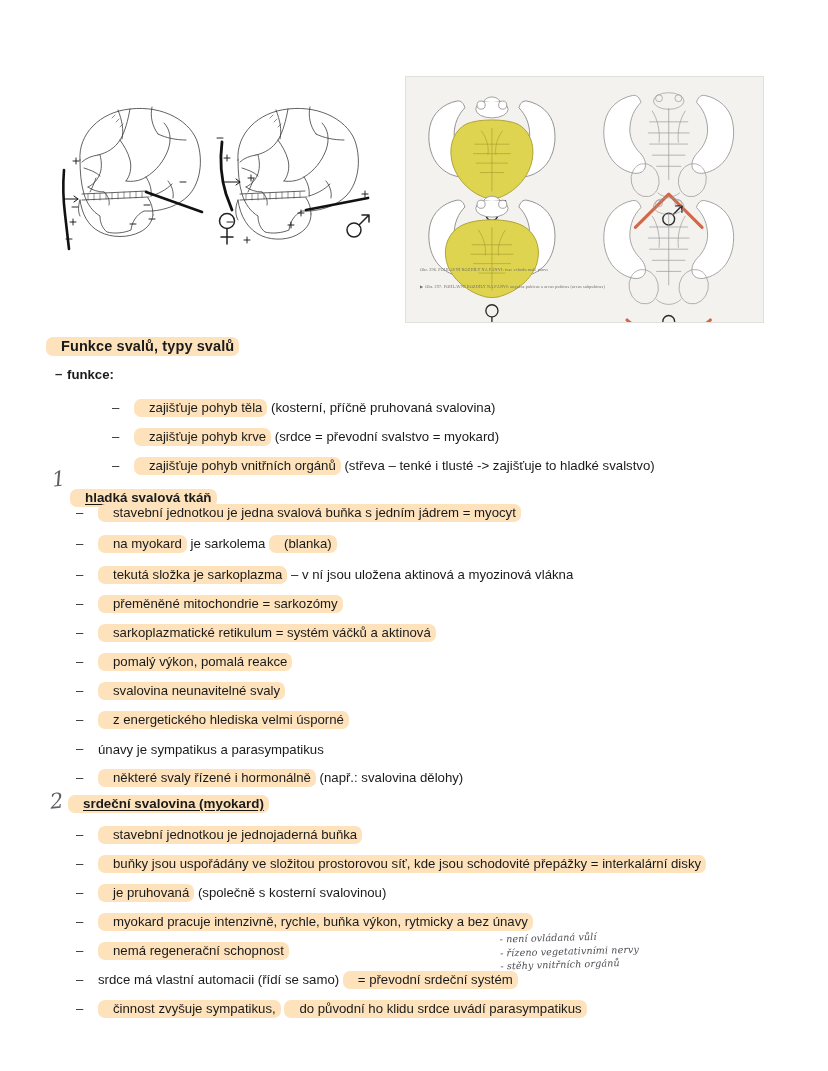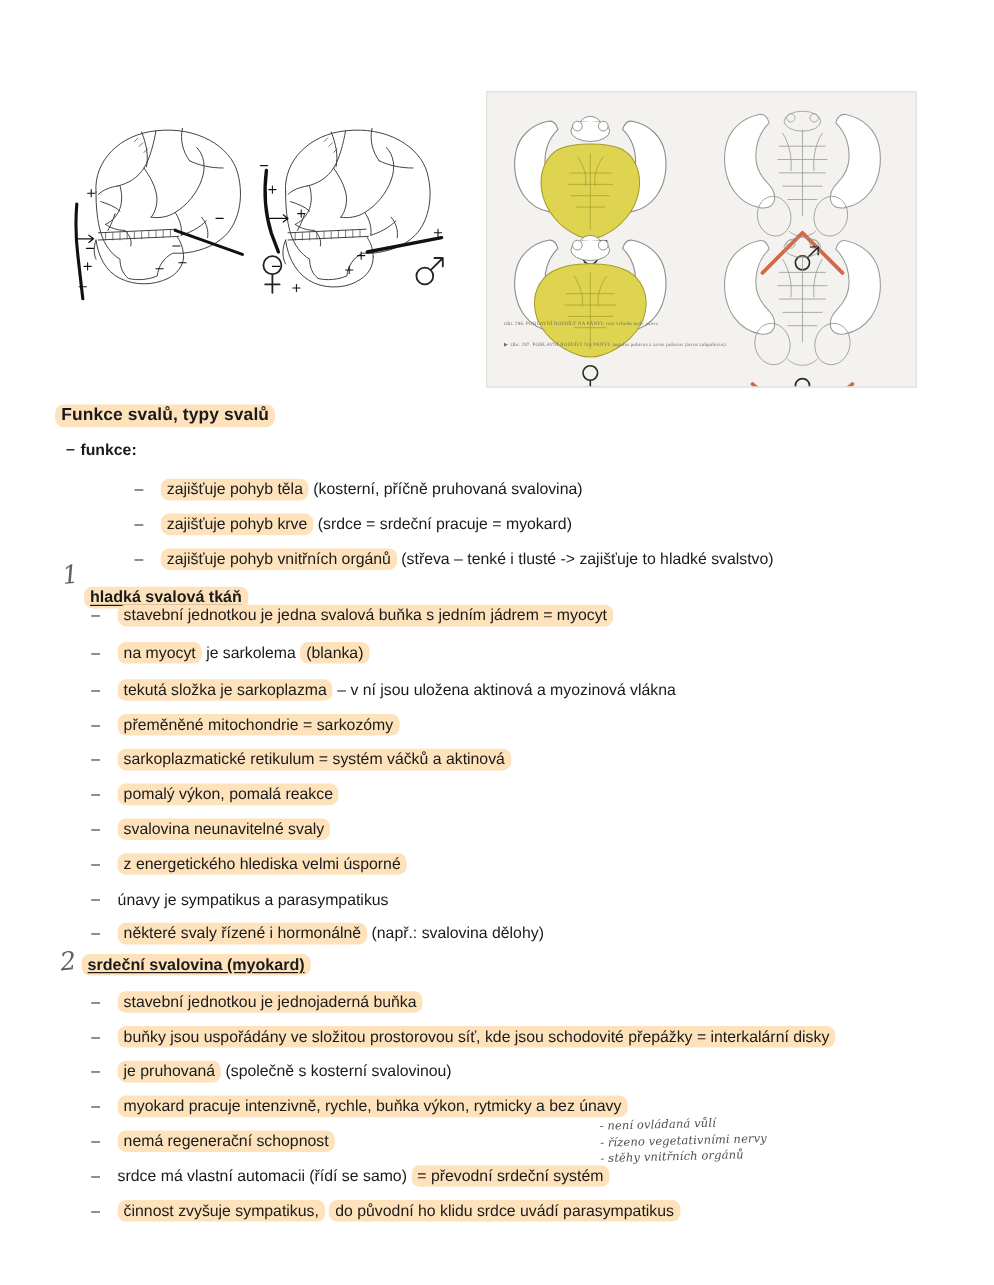--- a/index.html
+++ b/index.html
@@ -71,21 +71,21 @@
   #notes {
     position: absolute;
     left: 0;
     top: 338px;
     width: 828px;
   }
 
   .hl {
     background: #fde2bc;
     border-radius: 7px;
-    padding: 1px 5px 2px 5px;
+    padding: 1px 5px 2px 15px;
     box-decoration-break: clone;
     -webkit-box-decoration-break: clone;
   }
   .nohl { padding: 1px 0 2px 0; }
 
   .doc-title {
     position: absolute;
     left: 46px;
     top: 0px;
     font-size: 14.5px;
@@ -424,41 +424,41 @@
     <span class="txt nohl">funkce:</span>
   </div>
 
   <div class="lvl2" style="top:62px;">
     <span class="dash">–</span>
     <span class="txt"><span class="hl">zajišťuje pohyb těla</span><span> (kosterní, příčně pruhovaná svalovina)</span></span>
   </div>
 
   <div class="lvl2" style="top:91px;">
     <span class="dash">–</span>
-    <span class="txt"><span class="hl">zajišťuje pohyb krve</span><span> (srdce = srdeční pracuje = myokard)</span></span>
+    <span class="txt"><span class="hl">zajišťuje pohyb krve</span><span> (srdce = převodní svalstvo = myokard)</span></span>
   </div>
 
   <div class="lvl2" style="top:120px;">
     <span class="dash">–</span>
     <span class="txt"><span class="hl">zajišťuje pohyb vnitřních orgánů</span><span> (střeva – tenké i tlusté -&gt; zajišťuje to hladké svalstvo)</span></span>
   </div>
 
   <div class="hand-num" style="left:52px; top:129px;">1</div>
   <div class="section-head" style="left:70px; top:152px;">
     <span class="hl">hladká svalová tkáň</span>
   </div>
 
   <div class="lvlA" style="top:167px;">
     <span class="dash">–</span>
     <span class="txt"><span class="hl">stavební jednotkou je jedna svalová buňka s jedním jádrem = myocyt</span></span>
   </div>
 
   <div class="lvlA" style="top:198px;">
     <span class="dash">–</span>
-    <span class="txt"><span class="hl">na myocyt</span><span> je sarkolema </span><span class="hl">(blanka)</span></span>
+    <span class="txt"><span class="hl">na myokard</span><span> je sarkolema </span><span class="hl">(blanka)</span></span>
   </div>
 
   <div class="lvlA" style="top:229px;">
     <span class="dash">–</span>
     <span class="txt"><span class="hl">tekutá složka je sarkoplazma</span><span> – v ní jsou uložena aktinová a myozinová vlákna</span></span>
   </div>
 
   <div class="lvlA" style="top:258px;">
     <span class="dash">–</span>
     <span class="txt"><span class="hl">přeměněné mitochondrie = sarkozómy</span></span>

